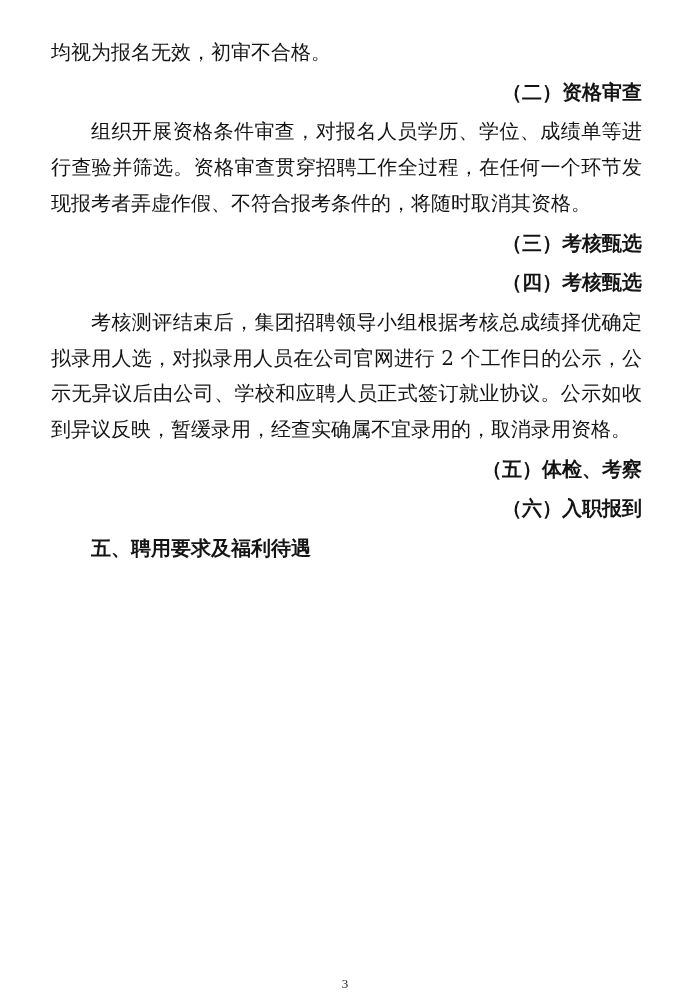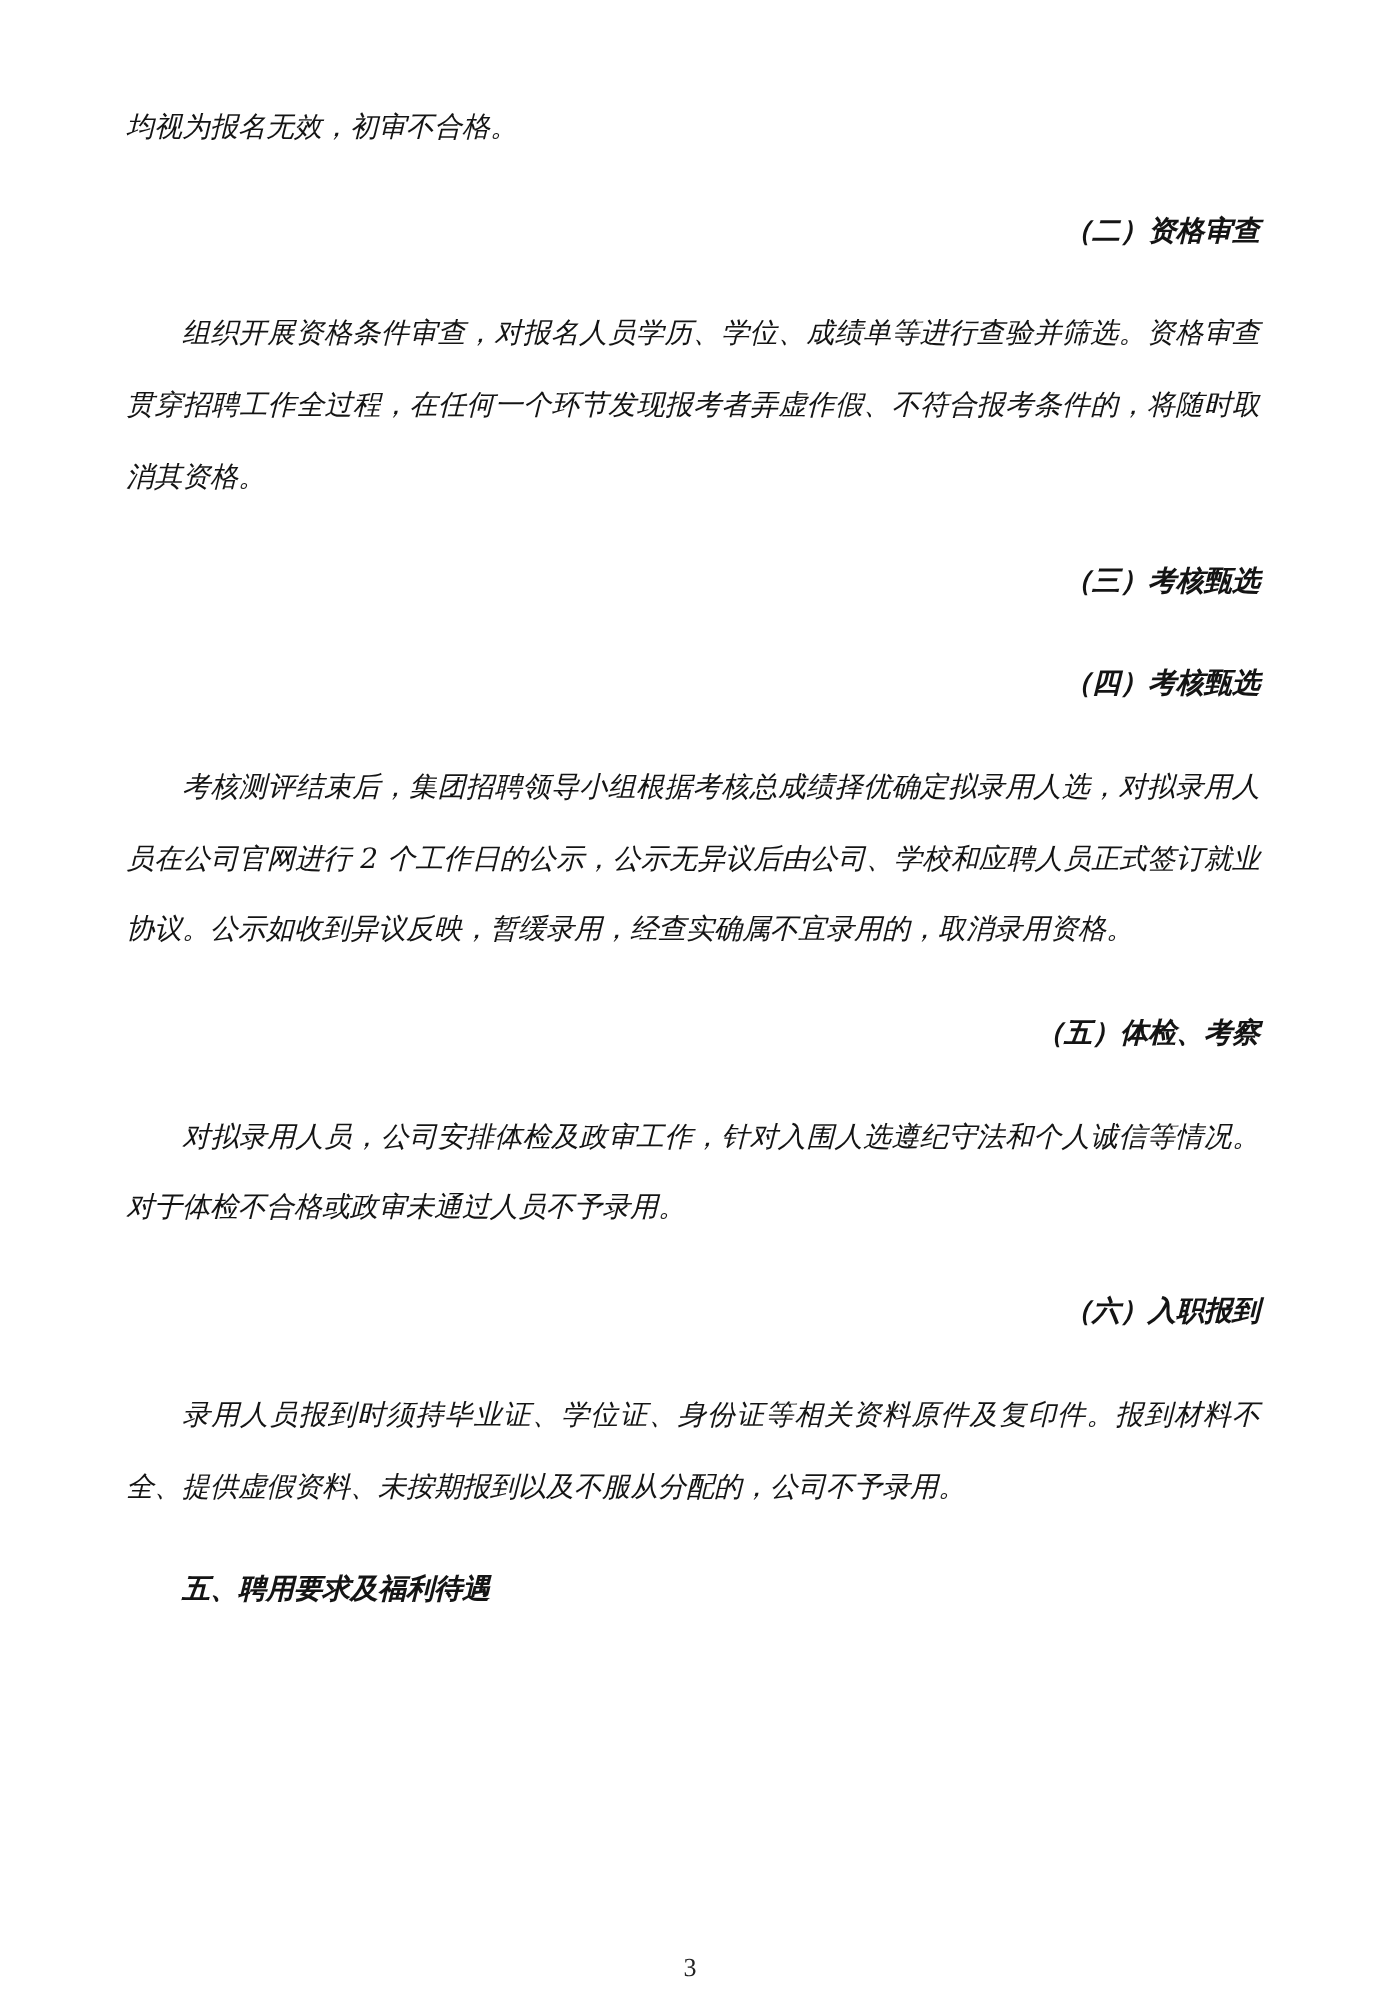--- a/index.html
+++ b/index.html
@@ -15,26 +15,25 @@
     box-sizing: border-box;
     padding: 31px 44px 0 47px;
     color: #141414;
     font-family: "DejaVu Serif", "Liberation Serif", serif;
     overflow: hidden;
   }
   .content {
     width: 599px;
   }
   p {
-    margin: 16px;
-    font-size: 14px;
+    margin: 4px;
+    font-size: 20px;
     line-height: 35.7px;
     text-align: justify;
     text-justify: inter-character;
-    font-style: italic;
   }
   .body-para {
     font-weight: normal;
   }
   .indent {
     text-indent: 2em;
   }
   .sub-heading {
     font-weight: bold;
     text-indent: 2em;
@@ -67,23 +66,21 @@
 
     <p class="sub-heading">（二）资格审查</p>
     <p class="body-para indent">组织开展资格条件审查，对报名人员学历、学位、成绩单等进行查验并筛选。资格审查贯穿招聘工作全过程，在任何一个环节发现报考者弄虚作假、不符合报考条件的，将随时取消其资格。</p>
 
     <p class="sub-heading">（三）考核甄选</p>
 
     <p class="sub-heading">（四）考核甄选</p>
     <p class="body-para indent">考核测评结束后，集团招聘领导小组根据考核总成绩择优确定拟录用人选，对拟录用人员在公司官网进行 2 个工作日的公示，公示无异议后由公司、学校和应聘人员正式签订就业协议。公示如收到异议反映，暂缓录用，经查实确属不宜录用的，取消录用资格。</p>
 
     <p class="sub-heading">（五）体检、考察</p>
-    <p class="body-para indent">对拟录用人员，公司安排体检及政审工作，针对入围人选遵纪守法和个人诚信等情况。对于体检不合格或政审未通过人员不予录用。</p>
 
     <p class="sub-heading">（六）入职报到</p>
-    <p class="body-para indent">录用人员报到时须持毕业证、学位证、身份证等相关资料原件及复印件。报到材料不全、提供虚假资料、未按期报到以及不服从分配的，公司不予录用。</p>
 
     <p class="major-heading">五、聘用要求及福利待遇</p>
 
   </div>
 
   <div class="page-number">3</div>
 </div>
 
 </body></html>

